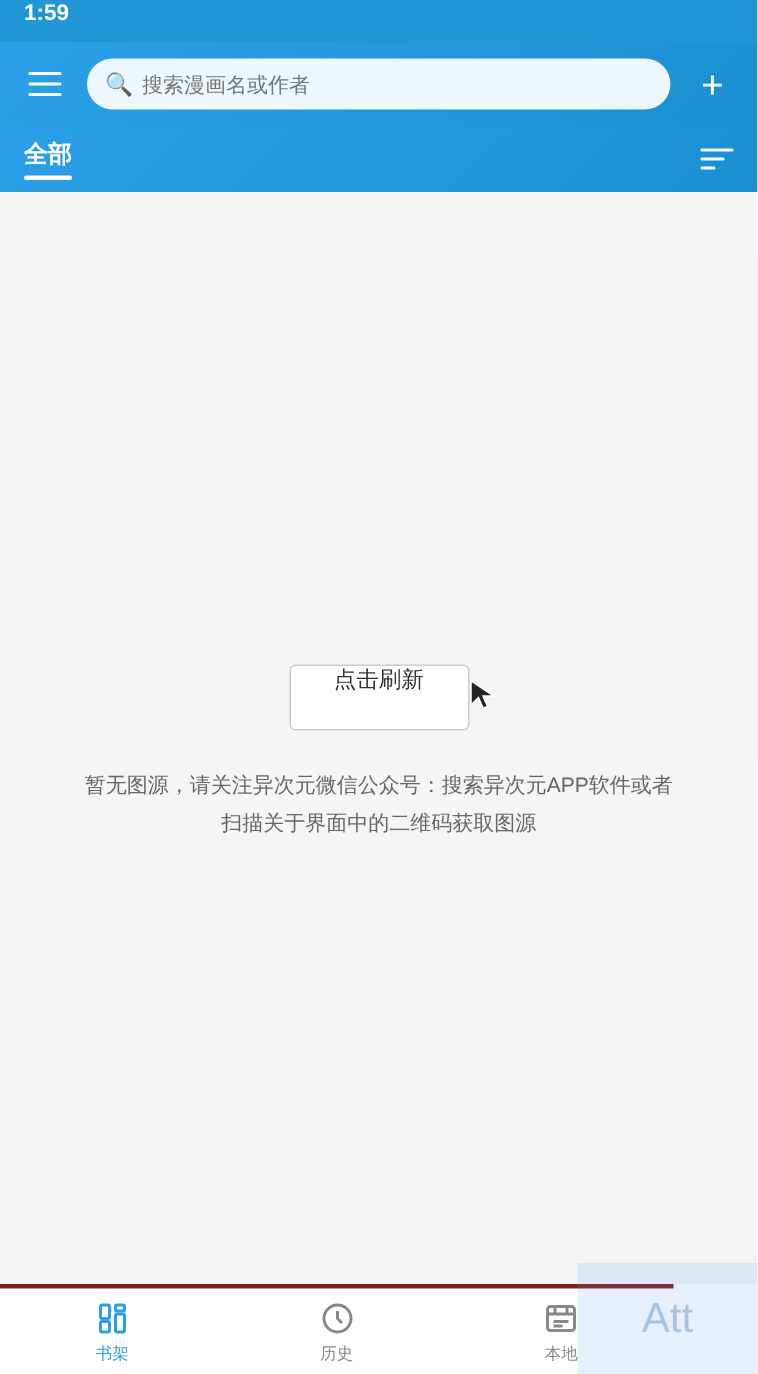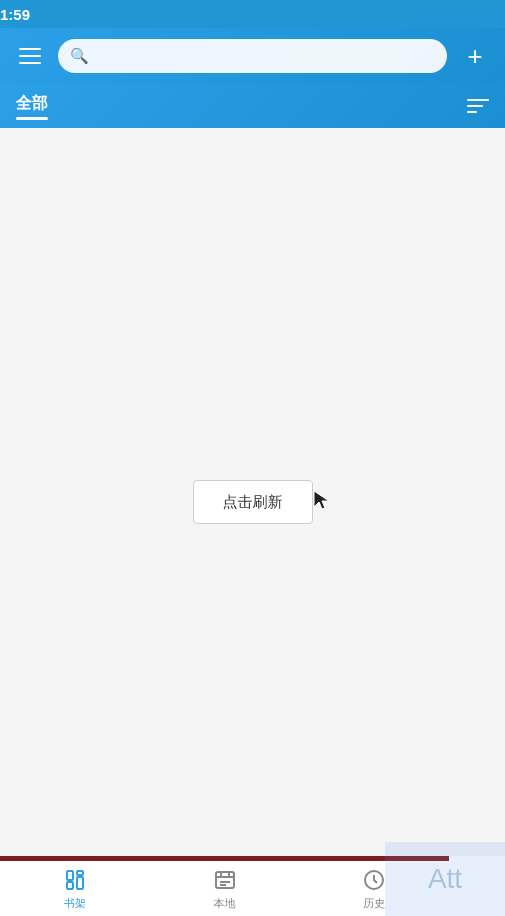--- a/index.html
+++ b/index.html
@@ -11,22 +11,21 @@
       background: #fff;
       overflow: hidden;
       position: relative;
     }
 
     
     .status-bar {
       height: 28px;
       background: #2196d4;
       display: flex;
-      align-items: center;
-      padding: 0 0;
+      padding: 0 16px;
     }
     .status-time {
       color: #fff;
       font-size: 15px;
       font-weight: 600;
     }
 
     
     .header {
       height: 56px;
@@ -138,21 +137,21 @@
     }
 
     
     .refresh-btn {
       width: 120px;
       height: 44px;
       border: 1px solid #ccc;
       background: #fff;
       border-radius: 4px;
       display: flex;
-      align-items: center;
+      align-items: flex-start;
       justify-content: center;
       cursor: pointer;
       position: relative;
       margin-top: 20px;
     }
     .refresh-btn-label {
       font-size: 15px;
       color: #333;
     }
     
@@ -174,21 +173,21 @@
     }
 
     
     .bottom-nav {
       position: absolute;
       bottom: 0;
       left: 0;
       width: 449px;
       height: 60px;
       background: #fff;
-      border-top: 5px solid #7f1d1d;
+      border-top: 3px solid #7f1d1d;
       display: flex;
       align-items: center;
       justify-content: space-around;
     }
     .nav-item {
       display: flex;
       flex-direction: column;
       align-items: center;
       gap: 3px;
       cursor: pointer;
@@ -244,20 +243,21 @@
 </div>
 
 <div class="header">
   <div class="header-menu-btn">
     <div class="menu-line"></div>
     <div class="menu-line"></div>
     <div class="menu-line"></div>
   </div>
   <div class="search-box">
     <div class="search-icon-wrap">🔍</div>
+    <input class="search-input" type="text" placeholder="搜索漫画名或作者" style="">
   </div>
   <div class="header-add-btn">+</div>
 </div>
 
 <div class="category-bar">
   <div class="category-active">
     <span>全部</span>
     <div class="category-underline"></div>
   </div>
   <div class="category-sort-btn">
@@ -268,56 +268,57 @@
 </div>
 
 <div class="main-content">
   <div class="refresh-btn">
     <span class="refresh-btn-label">点击刷新</span>
 
     <svg class="cursor-arrow" viewBox="0 0 18 22" fill="none" xmlns="http://www.w3.org/2000/svg">
       <path d="M2 2 L2 18 L7 13 L10 20 L13 19 L10 12 L17 12 Z" fill="#222" stroke="#fff" stroke-width="1"></path>
     </svg>
   </div>
+  <div class="info-text">暂无图源，请关注异次元微信公众号：搜索异次元APP软件或者扫描关于界面中的二维码获取图源</div>
 </div>
 
 <div class="bottom-nav">
 
   <div class="nav-item active">
     <div class="nav-icon">
       <svg viewBox="0 0 24 24" width="24" height="24" stroke-width="2">
         <rect x="4" y="3" width="6" height="9" rx="1"></rect>
         <rect x="4" y="14" width="6" height="7" rx="1"></rect>
         <rect x="14" y="3" width="6" height="4" rx="1"></rect>
         <rect x="14" y="9" width="6" height="12" rx="1"></rect>
       </svg>
     </div>
     <span class="nav-label">书架</span>
   </div>
 
+
+  <div class="nav-item">
+    <div class="nav-icon">
+      <svg viewBox="0 0 24 24" width="24" height="24" stroke-width="2">
+        <circle cx="12" cy="12" r="9"></circle>
+        <polyline points="12 7 12 12 15 15"></polyline>
+      </svg>
+    </div>
+    <span class="nav-label">历史</span>
+  </div>
 
   <div class="nav-item">
     <div class="nav-icon">
       <svg viewBox="0 0 24 24" width="24" height="24" stroke-width="2">
         <rect x="3" y="4" width="18" height="16" rx="2"></rect>
         <line x1="3" y1="9" x2="21" y2="9"></line>
         <line x1="8" y1="4" x2="8" y2="9"></line>
         <line x1="16" y1="4" x2="16" y2="9"></line>
         <line x1="7" y1="14" x2="17" y2="14"></line>
         <line x1="7" y1="17" x2="13" y2="17"></line>
       </svg>
     </div>
     <span class="nav-label">本地</span>
   </div>
 
-  <div class="nav-item">
-    <div class="nav-icon">
-      <svg viewBox="0 0 24 24" width="24" height="24" stroke-width="2">
-        <circle cx="12" cy="12" r="9"></circle>
-        <polyline points="12 7 12 12 15 15"></polyline>
-      </svg>
-    </div>
-    <span class="nav-label">历史</span>
-  </div>
-
 </div>
 
 <div class="att-watermark">Att</div>
 
 </body></html>

